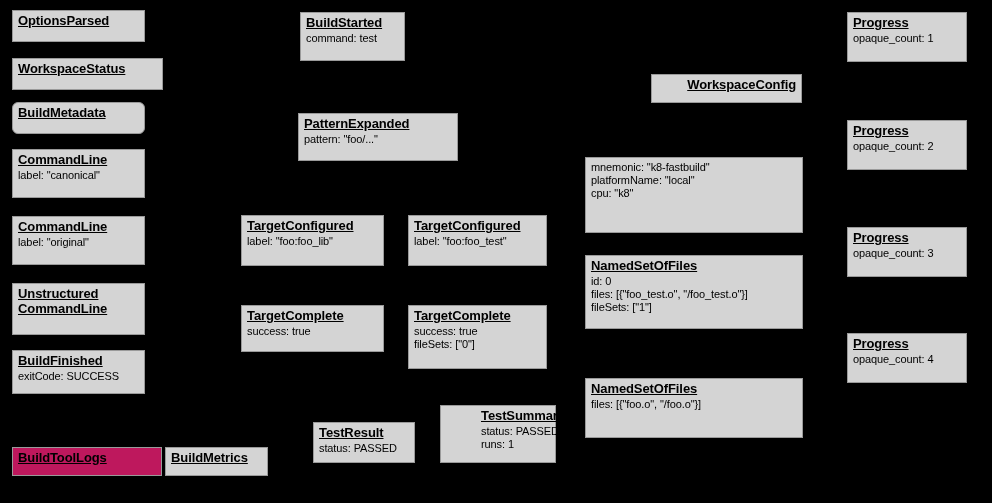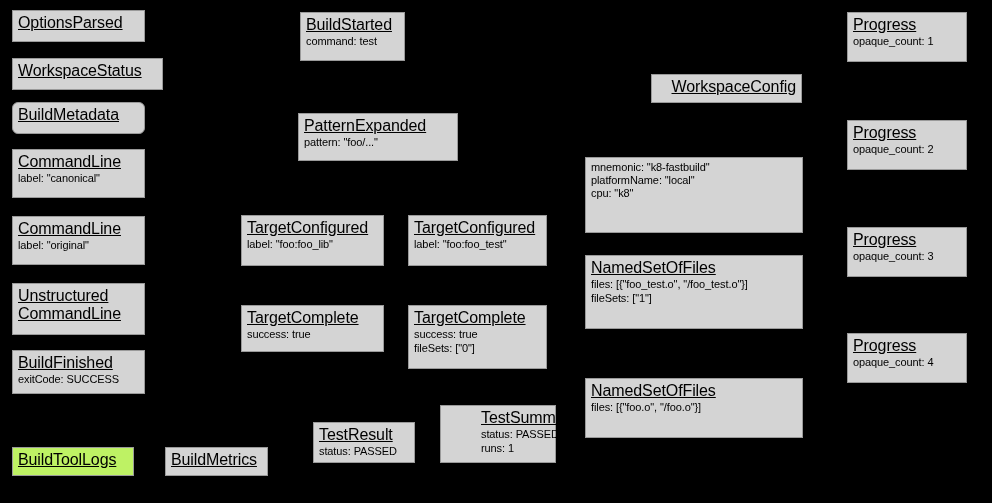--- a/index.html
+++ b/index.html
@@ -17,22 +17,22 @@
   }
   .node {
     position: absolute;
     box-sizing: border-box;
     background: #d4d4d4;
     border: 1px solid #9a9a9a;
     padding: 3px 5px 4px 5px;
     color: #000000;
   }
   .node .title {
-    font-size: 16px;
-    font-weight: normal;
+    font-size: 13px;
+    font-weight: bold;
     text-decoration: underline;
     line-height: 1.15;
     letter-spacing: -0.1px;
     white-space: pre-line;
     margin-bottom: 1px;
   }
   .node .attrs {
     font-size: 11px;
     font-weight: normal;
     line-height: 1.2;
@@ -70,21 +70,21 @@
     <div class="node" style="left: 12px; top: 283px; width: 133px; height: 52px; background: rgb(212, 212, 212); border-color: rgb(154, 154, 154); color: rgb(0, 0, 0);">
       <div class="title">Unstructured
 CommandLine</div>
     </div>
     <div class="node" style="left: 12px; top: 350px; width: 133px; height: 44px; background: rgb(212, 212, 212); border-color: rgb(154, 154, 154); color: rgb(0, 0, 0);">
       <div class="title">BuildFinished</div>
       <div class="attrs">
         <div class="attr">exitCode: SUCCESS</div>
       </div>
     </div>
-    <div class="node" style="left: 12px; top: 447px; width: 122px; height: 29px; background: #bef264; border-color: rgb(154, 154, 154); color: rgb(0, 0, 0);">
+    <div class="node" style="left: 12px; top: 447px; width: 150px; height: 29px; background: #be185d; border-color: rgb(154, 154, 154); color: rgb(0, 0, 0);">
       <div class="title">BuildToolLogs</div>
     </div>
     <div class="node" style="left: 165px; top: 447px; width: 103px; height: 29px; background: rgb(212, 212, 212); border-color: rgb(154, 154, 154); color: rgb(0, 0, 0);">
       <div class="title">BuildMetrics</div>
     </div>
     <div class="node" style="left: 300px; top: 12px; width: 105px; height: 49px; background: rgb(212, 212, 212); border-color: rgb(154, 154, 154); color: rgb(0, 0, 0);">
       <div class="title">BuildStarted</div>
       <div class="attrs">
         <div class="attr">command: test</div>
       </div>
@@ -139,20 +139,21 @@
     <div class="node" style="left: 585px; top: 157px; width: 218px; height: 76px; background: rgb(212, 212, 212); border-color: rgb(154, 154, 154); color: rgb(0, 0, 0);">
       <div class="attrs">
         <div class="attr">mnemonic: "k8-fastbuild"</div>
         <div class="attr">platformName: "local"</div>
         <div class="attr">cpu: "k8"</div>
       </div>
     </div>
     <div class="node" style="left: 585px; top: 255px; width: 218px; height: 74px; background: rgb(212, 212, 212); border-color: rgb(154, 154, 154); color: rgb(0, 0, 0);">
       <div class="title">NamedSetOfFiles</div>
       <div class="attrs">
+        <div class="attr">id: 0</div>
         <div class="attr">files: [{"foo_test.o", "/foo_test.o"}]</div>
         <div class="attr">fileSets: ["1"]</div>
       </div>
     </div>
     <div class="node" style="left: 585px; top: 378px; width: 218px; height: 60px; background: rgb(212, 212, 212); border-color: rgb(154, 154, 154); color: rgb(0, 0, 0);">
       <div class="title">NamedSetOfFiles</div>
       <div class="attrs">
         <div class="attr">files: [{"foo.o", "/foo.o"}]</div>
       </div>
     </div>

